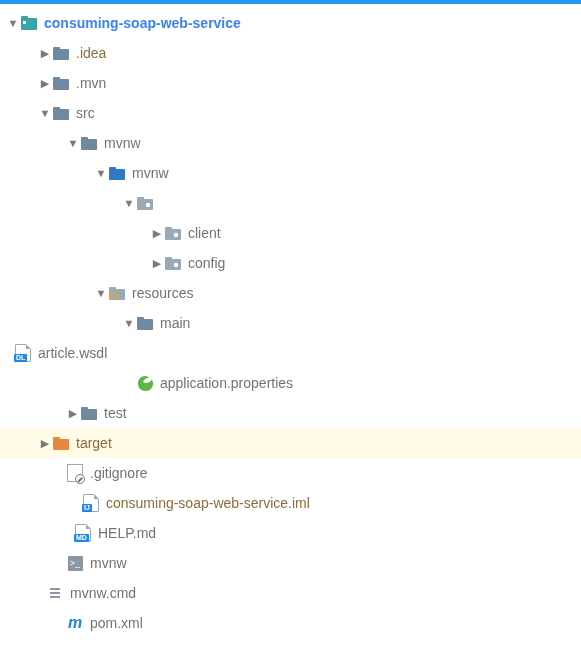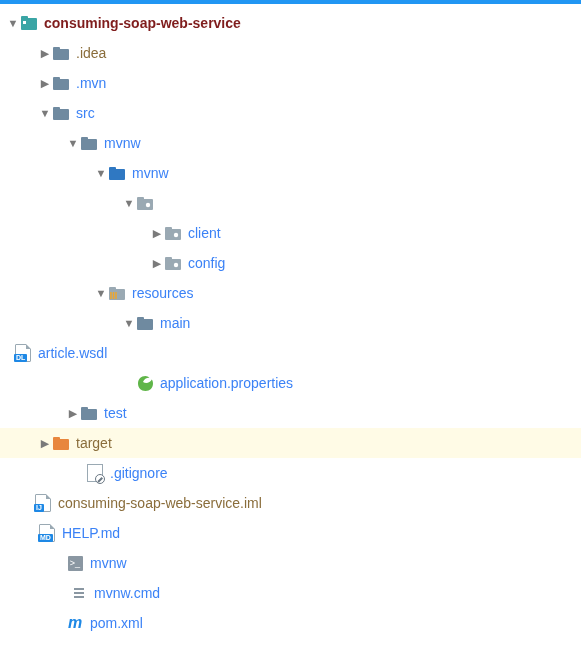--- a/index.html
+++ b/index.html
@@ -40,24 +40,24 @@
   .icon {
     width: 18px;
     height: 18px;
     flex: 0 0 18px;
     margin-right: 6px;
     display: inline-flex;
     align-items: center;
     justify-content: center;
   }
   .label {
-    color: #3b82f6;
+    color: #737373;
   }
   .label.brown { color: #8a6d3b; }
-  .label.bold { font-weight: 700; color:#7f1d1d; }
+  .label.bold { font-weight: 700; color:#3b82f6; }
 
   .i-folder svg rect.body { fill:#6f8aa0; }
   .i-folder-src svg rect.body { fill:#2f78c2; }
   .i-folder-target svg rect.body { fill:#e8863d; }
   .i-package svg rect.body { fill:#9aa9b3; }
   .i-module svg rect.body { fill:#3aa5a5; }
 
   .file-box {
     width:14px; height:16px; background:#fff; border:1px solid #9aa9b3;
     border-radius:1px; position:relative;
@@ -282,59 +282,59 @@
     <span class="arrow">▶</span>
     <span class="icon i-folder-target">
       <svg width="16" height="13">
           <rect class="body" x="0" y="2" width="16" height="11" rx="1"></rect>
           <rect x="0" y="0" width="7" height="4" rx="1" fill="#e8863d"></rect>
         </svg>
     </span>
     <span class="label brown">target</span>
   </div>
 
-  <div class="row" style="padding-left:72px">
+  <div class="row" style="padding-left:52px">
     <span class="arrow hidden">▶</span>
     <span class="icon">
         <span class="gitignore-icon"></span>
       </span>
     <span class="label">.gitignore</span>
   </div>
 
-  <div class="row" style="padding-left:20px">
+  <div class="row" style="padding-left:68px">
     <span class="arrow hidden">▶</span>
     <span class="icon">
       <span class="file-box">
           <span class="corner"></span>
           <span class="tag" style="background:#1e88e5">IJ</span>
         </span>
     </span>
     <span class="label brown">consuming-soap-web-service.iml</span>
   </div>
 
-  <div class="row" style="padding-left:24px">
+  <div class="row" style="padding-left:60px">
     <span class="arrow hidden">▶</span>
     <span class="icon">
       <span class="file-box">
           <span class="corner"></span>
           <span class="tag" style="background:#1e88e5">MD</span>
         </span>
     </span>
     <span class="label">HELP.md</span>
   </div>
 
   <div class="row" style="padding-left:52px">
     <span class="arrow hidden">▶</span>
     <span class="icon">
         <span class="sh-icon">&gt;_</span>
       </span>
     <span class="label">mvnw</span>
   </div>
 
-  <div class="row" style="padding-left:56px">
+  <div class="row" style="padding-left:32px">
     <span class="arrow hidden">▶</span>
     <span class="icon">
         <span class="file-lines"></span>
       </span>
     <span class="label">mvnw.cmd</span>
   </div>
 
   <div class="row" style="padding-left:52px">
     <span class="arrow hidden">▶</span>
     <span class="icon">

